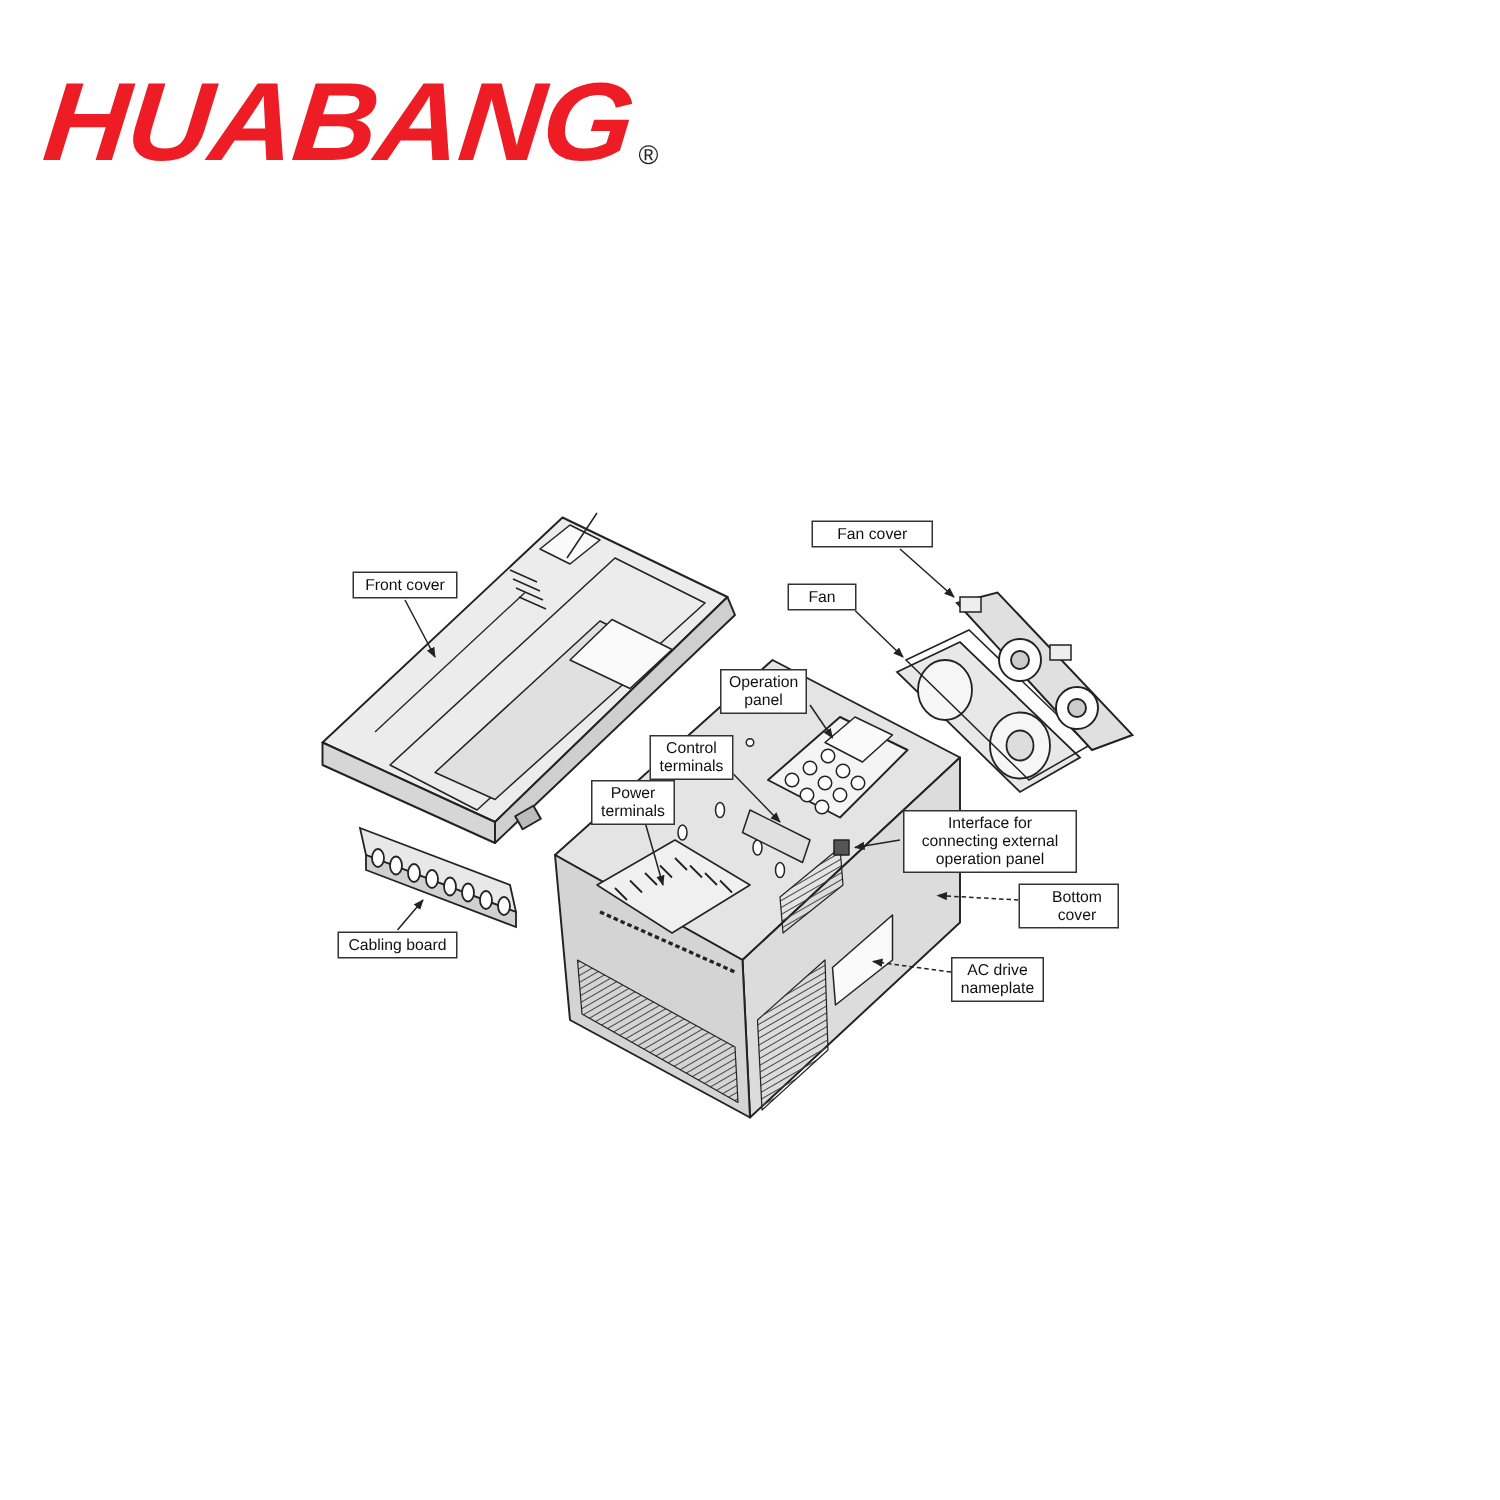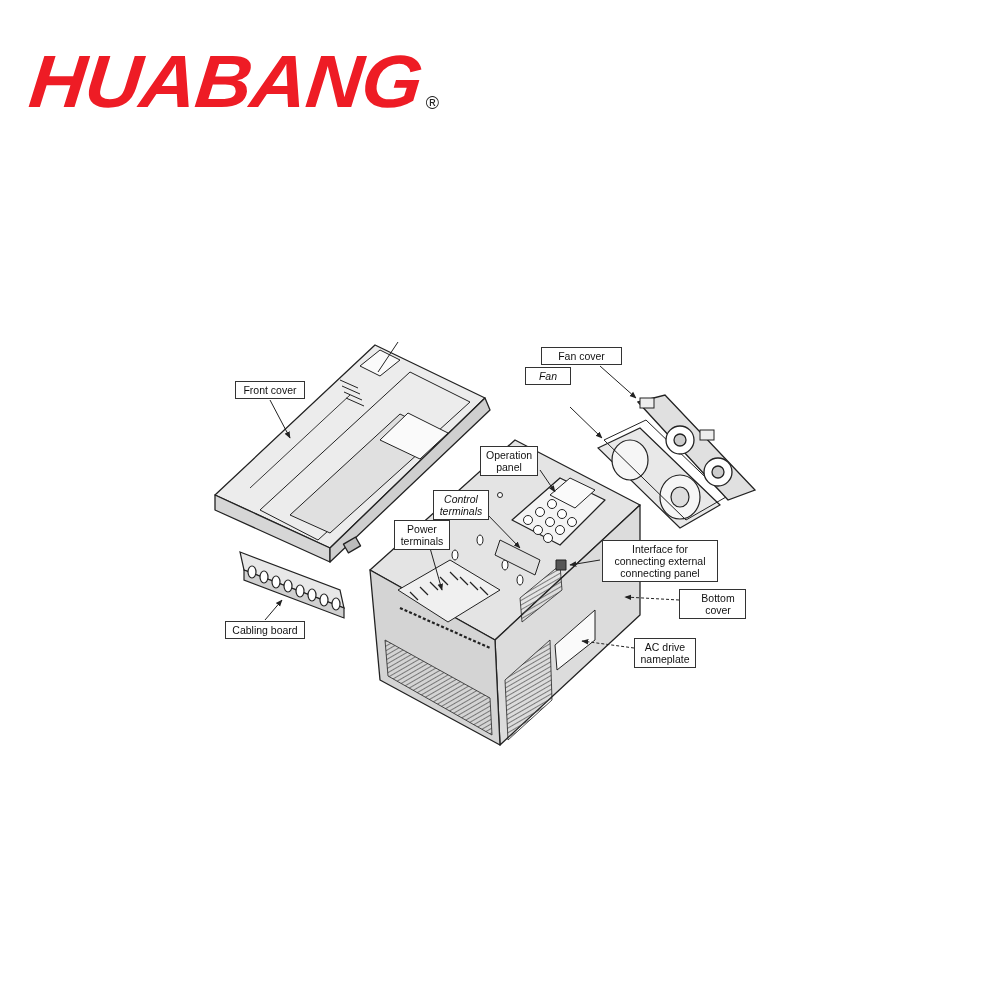--- a/index.html
+++ b/index.html
@@ -136,39 +136,39 @@
     <line x1="265" y1="620" x2="282" y2="600" marker-end="url(#arr)"></line>
   </g>
 </svg>
 
 <div class="callout" style="left:235px;top:381px;width:70px;">
   <span>Front cover</span>
 </div>
 <div class="callout" style="left:541px;top:347px;width:81px;">
   <span>Fan cover</span>
 </div>
-<div class="callout" style="left:525px;top:367px;width:46px;font-style:italic;">
+<div class="callout" style="left:525px;top:389px;width:46px;">
   <span>Fan</span>
 </div>
 <div class="callout" style="left:480px;top:446px;width:58px;">
   <div>Operation</div>
   <div>panel</div>
 </div>
-<div class="callout" style="left:433px;top:490px;width:56px;font-style:italic;">
+<div class="callout" style="left:433px;top:490px;width:56px;">
   <div>Control</div>
   <div>terminals</div>
 </div>
 <div class="callout" style="left:375px;top:520px;width:56px;margin-left:19px;">
   <div>Power</div>
   <div>terminals</div>
 </div>
 <div class="callout" style="left:602px;top:540px;width:116px;">
   <div>Interface for</div>
   <div>connecting external</div>
-  <div>connecting panel</div>
+  <div>operation panel</div>
 </div>
 <div class="callout" style="left:679px;top:589px;width:67px;padding-left:16px;">
   <div>Bottom</div>
   <div>cover</div>
 </div>
 <div class="callout" style="left:634px;top:638px;width:62px;">
   <div>AC drive</div>
   <div>nameplate</div>
 </div>
 <div class="callout" style="left:225px;top:621px;width:80px;">

